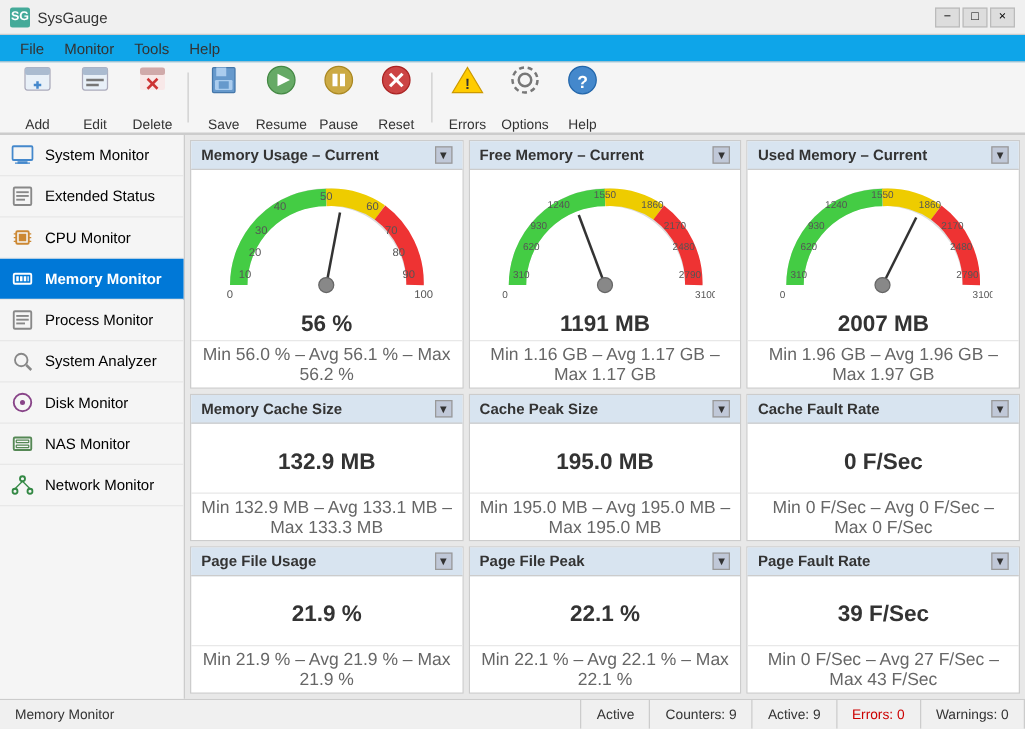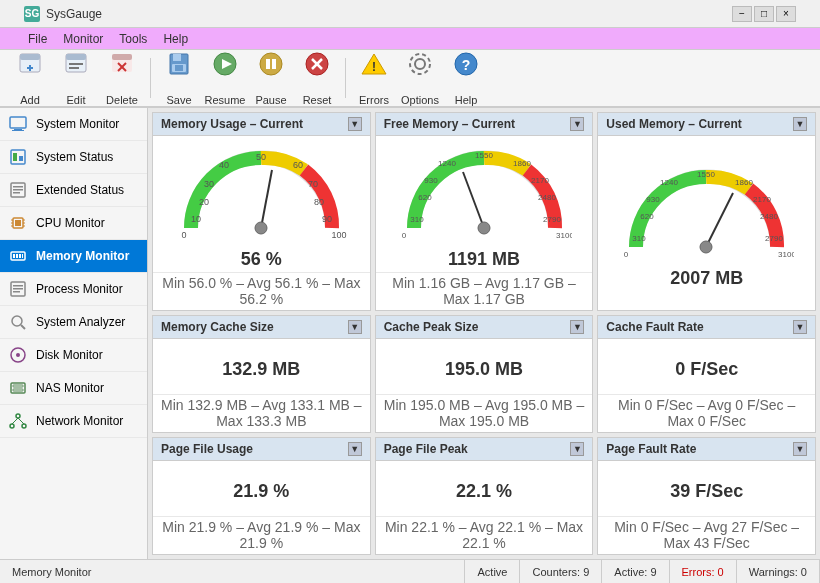--- a/index.html
+++ b/index.html
@@ -1,26 +1,26 @@
 <!DOCTYPE html>
 <html><head>
   <meta charset="utf-8">
   <style>
     * { box-sizing: border-box; margin: 0; padding: 0; }
     body { font-family: 'Segoe UI', Arial, sans-serif; font-size: 12px; background: #f0f0f0; width: 820px; height: 583px; overflow: hidden; }
 
     
-    .titlebar { background: #f0f0f0; height: 28px; display: flex; align-items: center; padding: 0 24px; border-bottom: 1px solid #ccc; }
+    .titlebar { background: #f0f0f0; height: 28px; display: flex; align-items: center; padding: 0 8px; border-bottom: 1px solid #ccc; }
     .titlebar-icon { width: 16px; height: 16px; background: #4a9; border-radius: 2px; margin-right: 6px; display: flex; align-items: center; justify-content: center; color: white; font-size: 10px; font-weight: bold; }
     .titlebar-title { font-size: 12px; color: #333; flex: 1; }
     .titlebar-controls { display: flex; gap: 2px; }
     .titlebar-btn { width: 20px; height: 16px; background: #ddd; border: 1px solid #bbb; cursor: pointer; display: flex; align-items: center; justify-content: center; font-size: 10px; }
 
     
-    .menubar { background: #f0abfc; height: 22px; display: flex; align-items: center; padding: 0 20px; border-bottom: 1px solid #ccc; }
+    .menubar { background: #0ea5e9; height: 22px; display: flex; align-items: center; padding: 0 8px; border-bottom: 1px solid #ccc; }
     .menu-item { padding: 2px 8px; cursor: pointer; font-size: 12px; color: #333; }
 
     
     .toolbar { background: #f5f5f5; height: 58px; display: flex; align-items: center; padding: 4px 8px; border-bottom: 2px solid #ccc; gap: 2px; }
     .toolbar-separator { width: 1px; height: 40px; background: #ccc; margin: 0 4px; }
     .tb-btn { display: flex; flex-direction: column; align-items: center; justify-content: center; width: 44px; height: 50px; cursor: pointer; border: 1px solid transparent; border-radius: 2px; padding: 2px; }
     .tb-btn-icon { width: 28px; height: 28px; display: flex; align-items: center; justify-content: center; }
     .tb-btn-label { font-size: 11px; color: #333; margin-top: 16px; }
 
     
@@ -181,30 +181,20 @@
   <div class="sidebar">
     <div class="sidebar-item">
       <div class="si-icon">
         <svg width="18" height="18" viewBox="0 0 18 18">
             <rect x="1" y="2" width="16" height="11" rx="1" fill="none" stroke="#4488cc" stroke-width="1.5"></rect>
             <rect x="5" y="14" width="8" height="2" fill="#4488cc"></rect>
             <rect x="3" y="15" width="12" height="1" fill="#4488cc"></rect>
           </svg>
       </div>
       <span class="si-label">System Monitor</span>
-    </div>
-    <div class="sidebar-item">
-      <div class="si-icon">
-        <svg width="18" height="18" viewBox="0 0 18 18">
-            <rect x="2" y="2" width="14" height="14" rx="1" fill="none" stroke="#4488cc" stroke-width="1.5"></rect>
-            <rect x="4" y="5" width="4" height="8" fill="#44aa44"></rect>
-            <rect x="10" y="8" width="4" height="5" fill="#4488cc"></rect>
-          </svg>
-      </div>
-      <span class="si-label">System Status</span>
     </div>
     <div class="sidebar-item">
       <div class="si-icon">
         <svg width="18" height="18" viewBox="0 0 18 18">
             <rect x="2" y="2" width="14" height="14" rx="1" fill="none" stroke="#888" stroke-width="1.5"></rect>
             <rect x="4" y="5" width="10" height="1.5" fill="#888"></rect>
             <rect x="4" y="8" width="10" height="1.5" fill="#888"></rect>
             <rect x="4" y="11" width="7" height="1.5" fill="#888"></rect>
           </svg>
       </div>
@@ -405,20 +395,21 @@
             <text x="143" y="43" font-size="8" fill="#555" text-anchor="middle">2170</text>
             <text x="150" y="60" font-size="8" fill="#555" text-anchor="middle">2480</text>
             <text x="155" y="82" font-size="8" fill="#555" text-anchor="middle">2790</text>
             <text x="168" y="98" font-size="8" fill="#555" text-anchor="middle">3100</text>
 
             <line x1="87" y1="88" x2="114" y2="34" stroke="#333" stroke-width="2"></line>
             <circle cx="87" cy="88" r="6" fill="#888" stroke="#666" stroke-width="1"></circle>
           </svg>
           <div class="gauge-value">2007 MB</div>
         </div>
+        <div class="panel-footer">Min 1.96 GB – Avg 1.96 GB – Max 1.97 GB</div>
       </div>
     </div>
 
     <div class="panels-row">
       <div class="panel">
         <div class="panel-header">
           <span>Memory Cache Size</span>
           <div class="panel-dropdown">▼</div>
         </div>
         <div class="panel-body" style="min-height:55px;">

